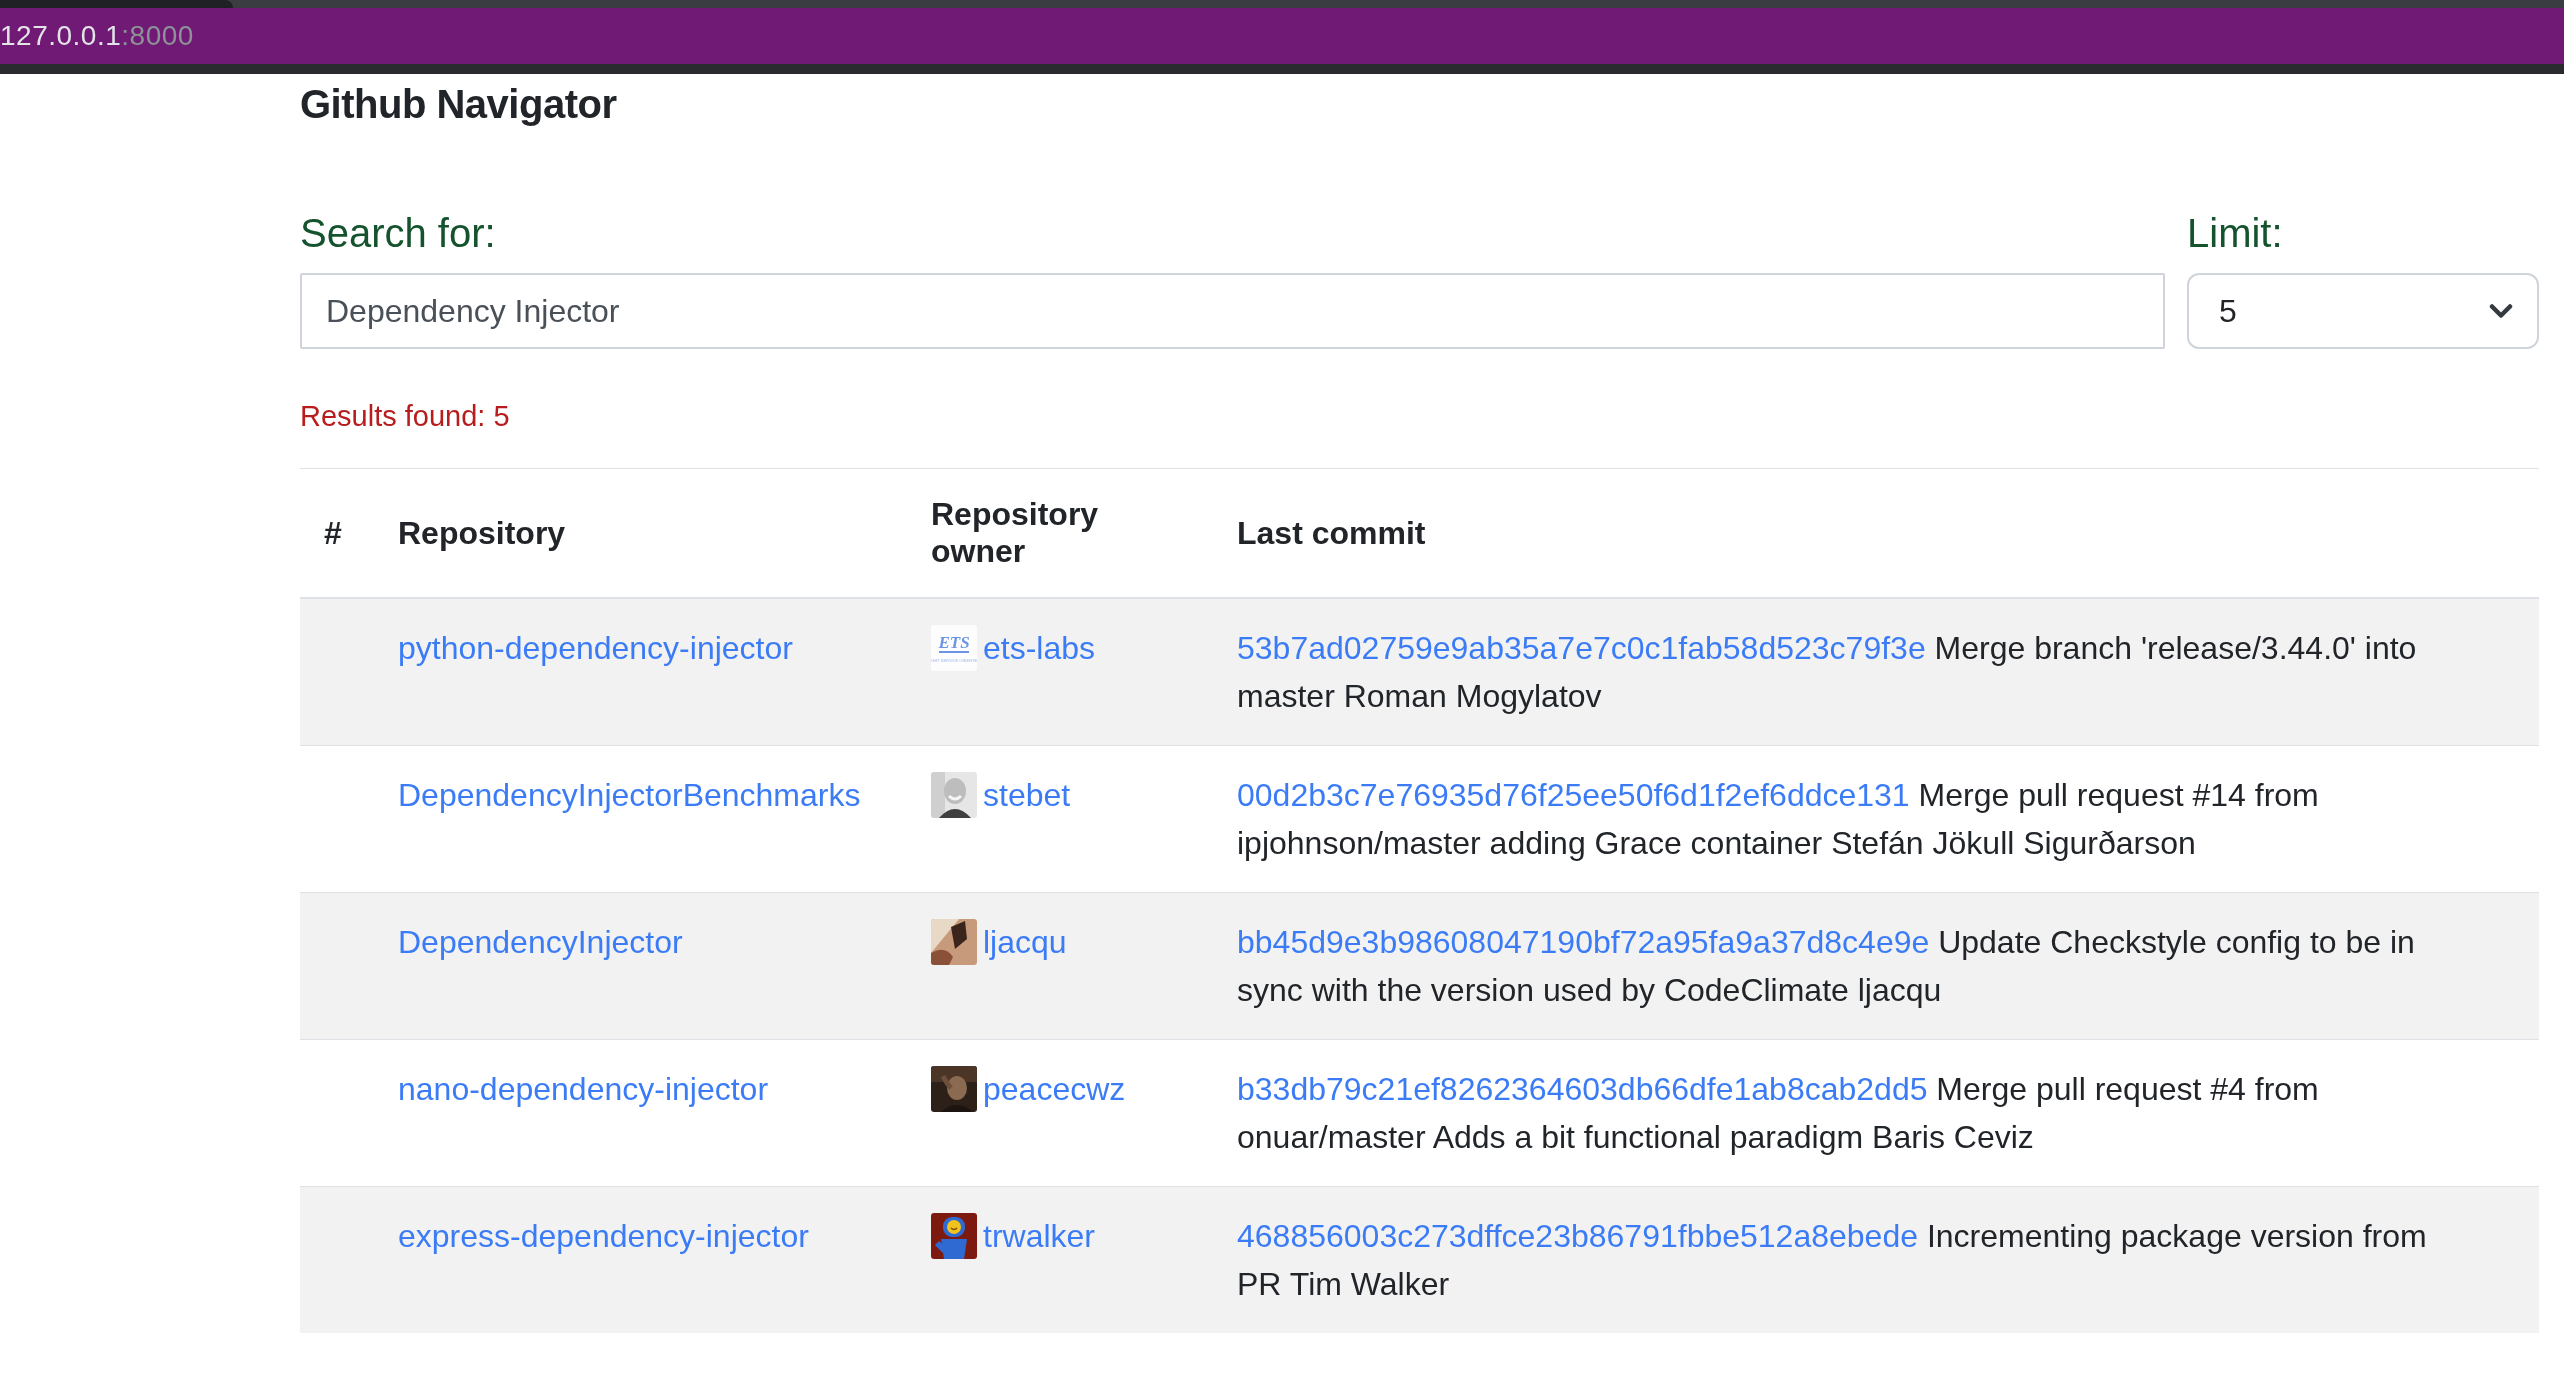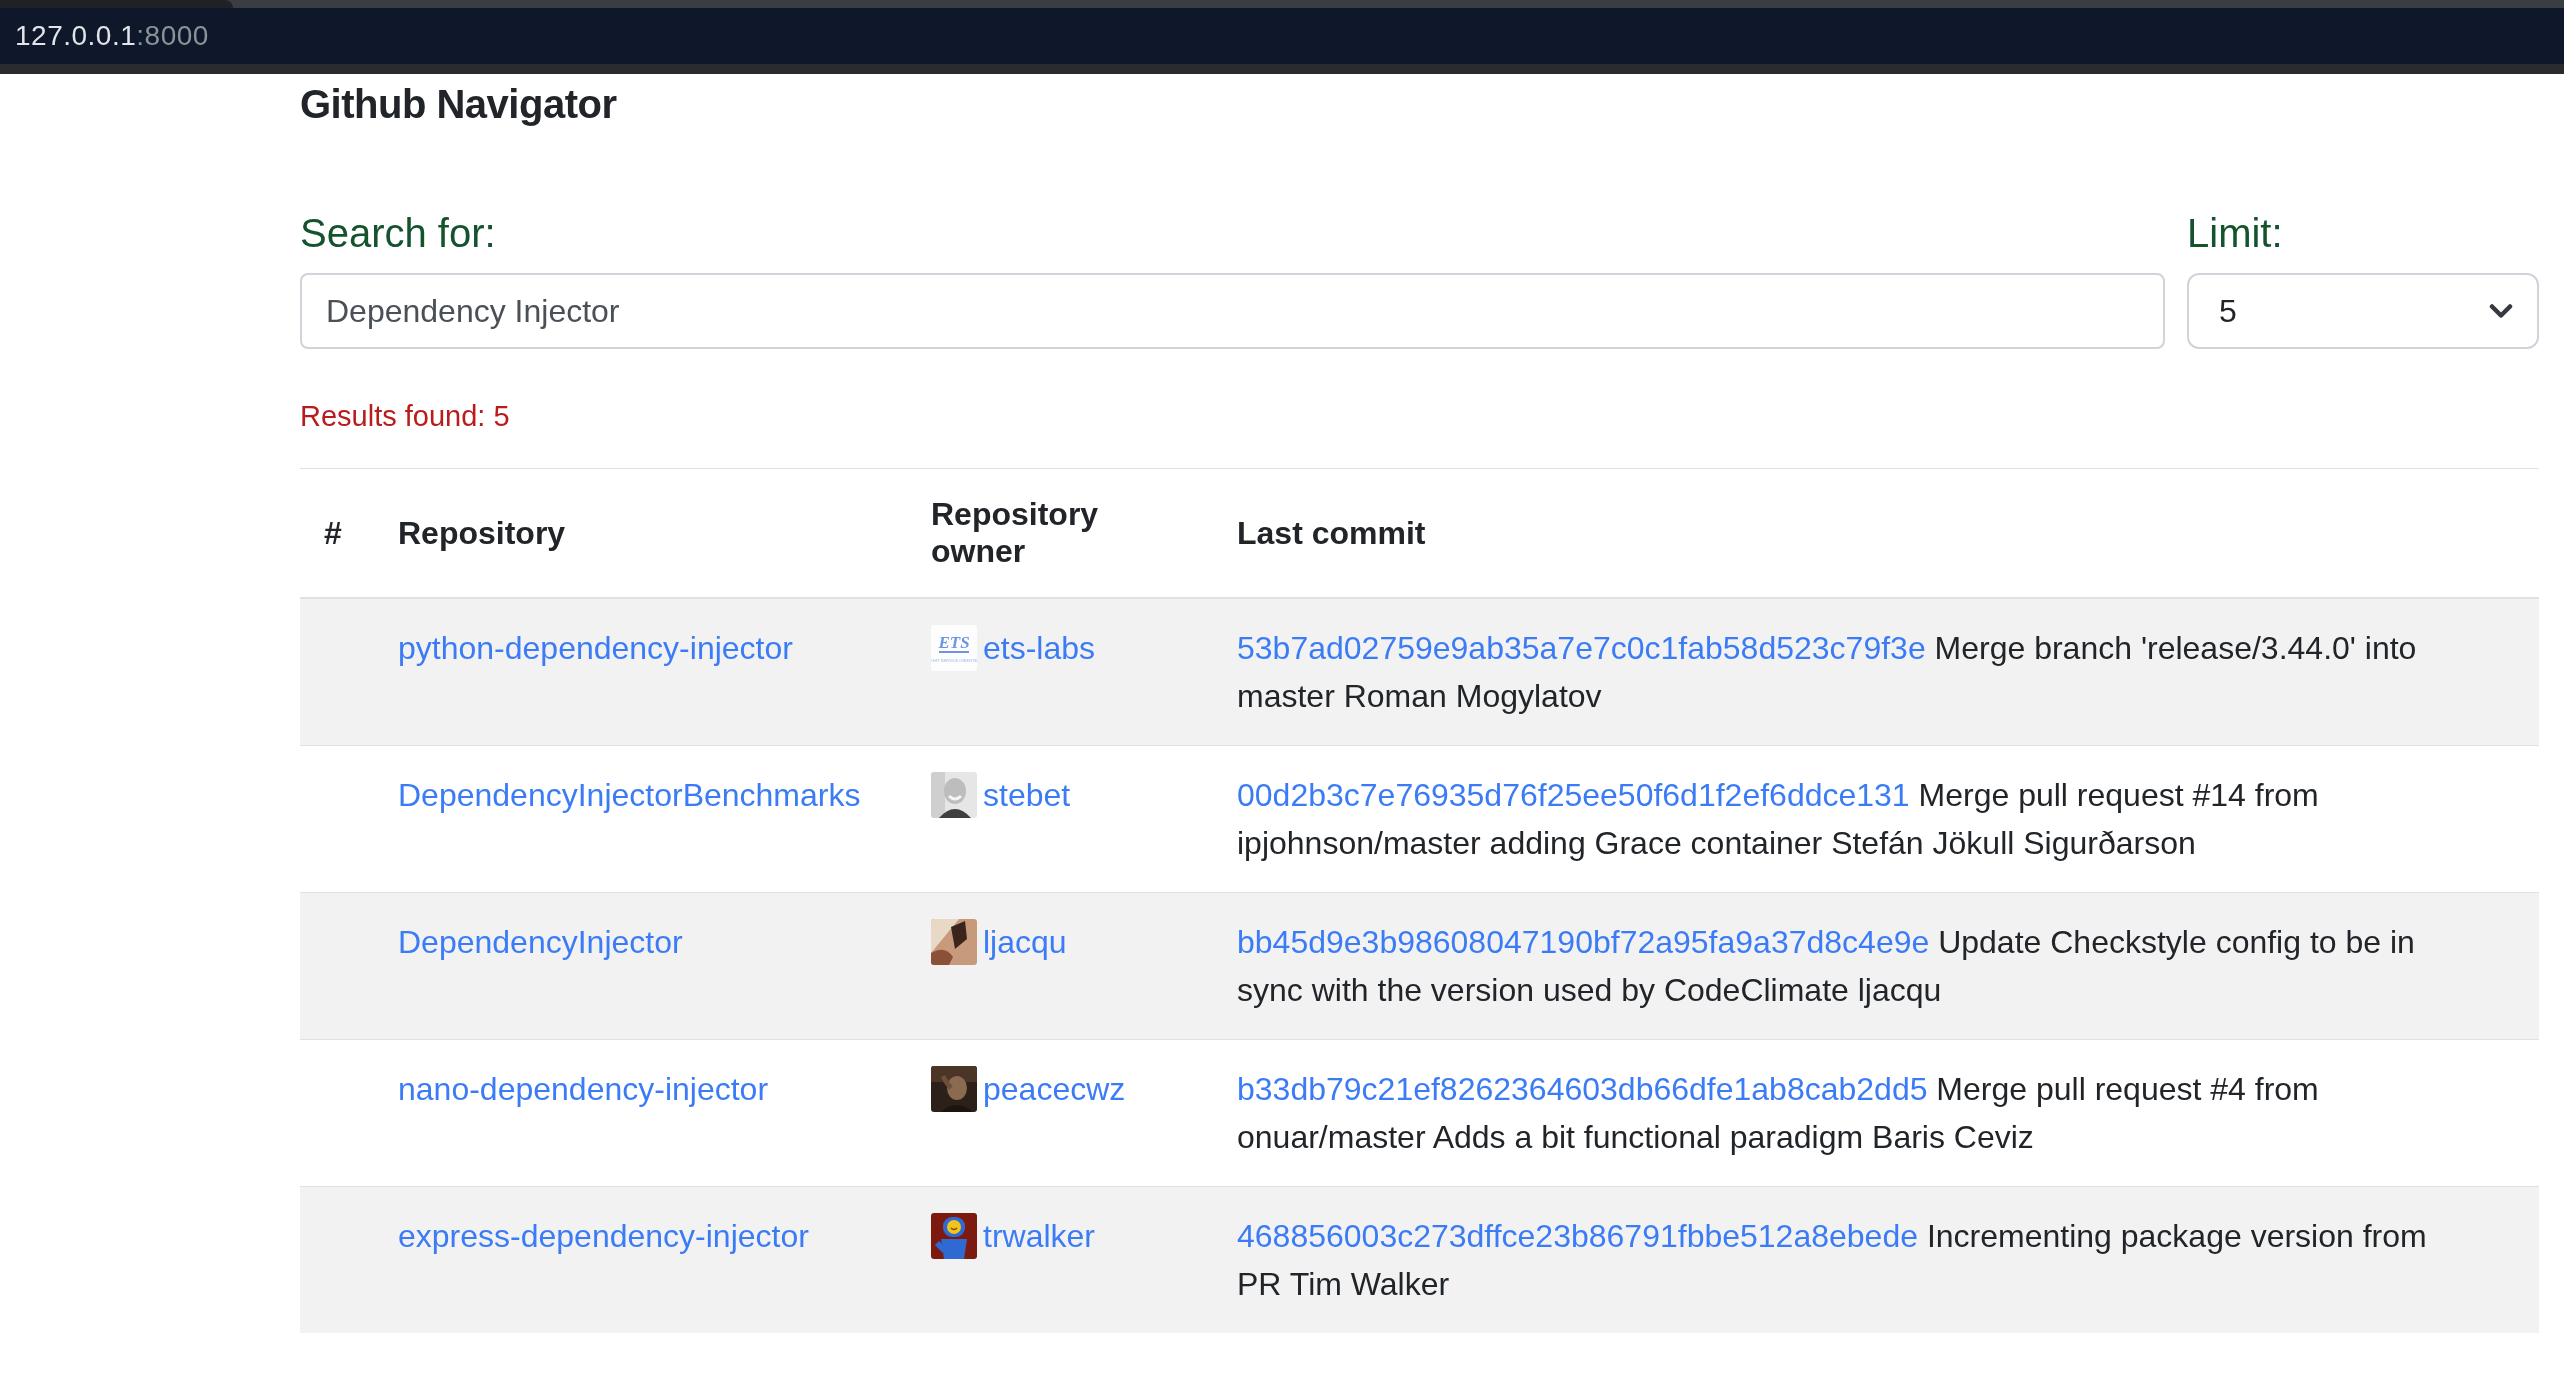--- a/index.html
+++ b/index.html
@@ -10,39 +10,39 @@
     font-family:"Liberation Sans", sans-serif;
     color:#212529;
     position:relative;
   }
 
   
   .browser-top { position:relative; width:100%; }
   .tabstrip { height:8px; background:#3a3d41; position:relative; }
   .active-tab-top { position:absolute; left:0; top:0; width:233px; height:8px;
     background:#202124; border-top-right-radius:12px; }
-  .addressbar { height:56px; background:#0f172a; display:flex; align-items:center; padding-left:15px; }
+  .addressbar { height:56px; background:#701a75; display:flex; align-items:center; }
   .url { font-size:28px; letter-spacing:0.5px; }
   .url .host { color:#e2e4e8; }
   .url .port { color:#8d9297; }
   .chrome-bottom { height:10px; background:#2a2b2e; }
 
   
   .content { margin-left:300px; width:2239px; }
 
   h1.page-title { font-size:40px; font-weight:600; color:#212529;
     margin-top:8px; margin-bottom:76px; letter-spacing:-0.5px; }
 
   .form-row { display:flex; gap:22px; align-items:flex-end; }
   .form-col-search { flex:1 1 auto; }
   .form-col-limit { flex:0 0 352px;margin-top:8px; }
   .field-label { display:block; font-size:40px; color:#14532d; margin-bottom:17px; }
 
   .text-input {
-    width:100%; height:76px; border:2px solid #ced4da; border-radius:8px;
+    width:100%; height:76px; border:2px solid #ced4da; border-radius:2px;
     font-family:"Liberation Sans", sans-serif; font-size:32px; color:#495057;
     padding:0 24px; background:#fff; outline:none; display:block;
   }
 
   .select-wrap { position:relative; width:352px; height:76px; }
   .limit-select {
     appearance:none; -webkit-appearance:none;
     width:100%; height:76px; border:2px solid #ced4da; border-radius:12px;
     font-family:"Liberation Sans", sans-serif; font-size:32px; color:#212529;
     padding:0 70px 0 30px; background:#fff; outline:none;

